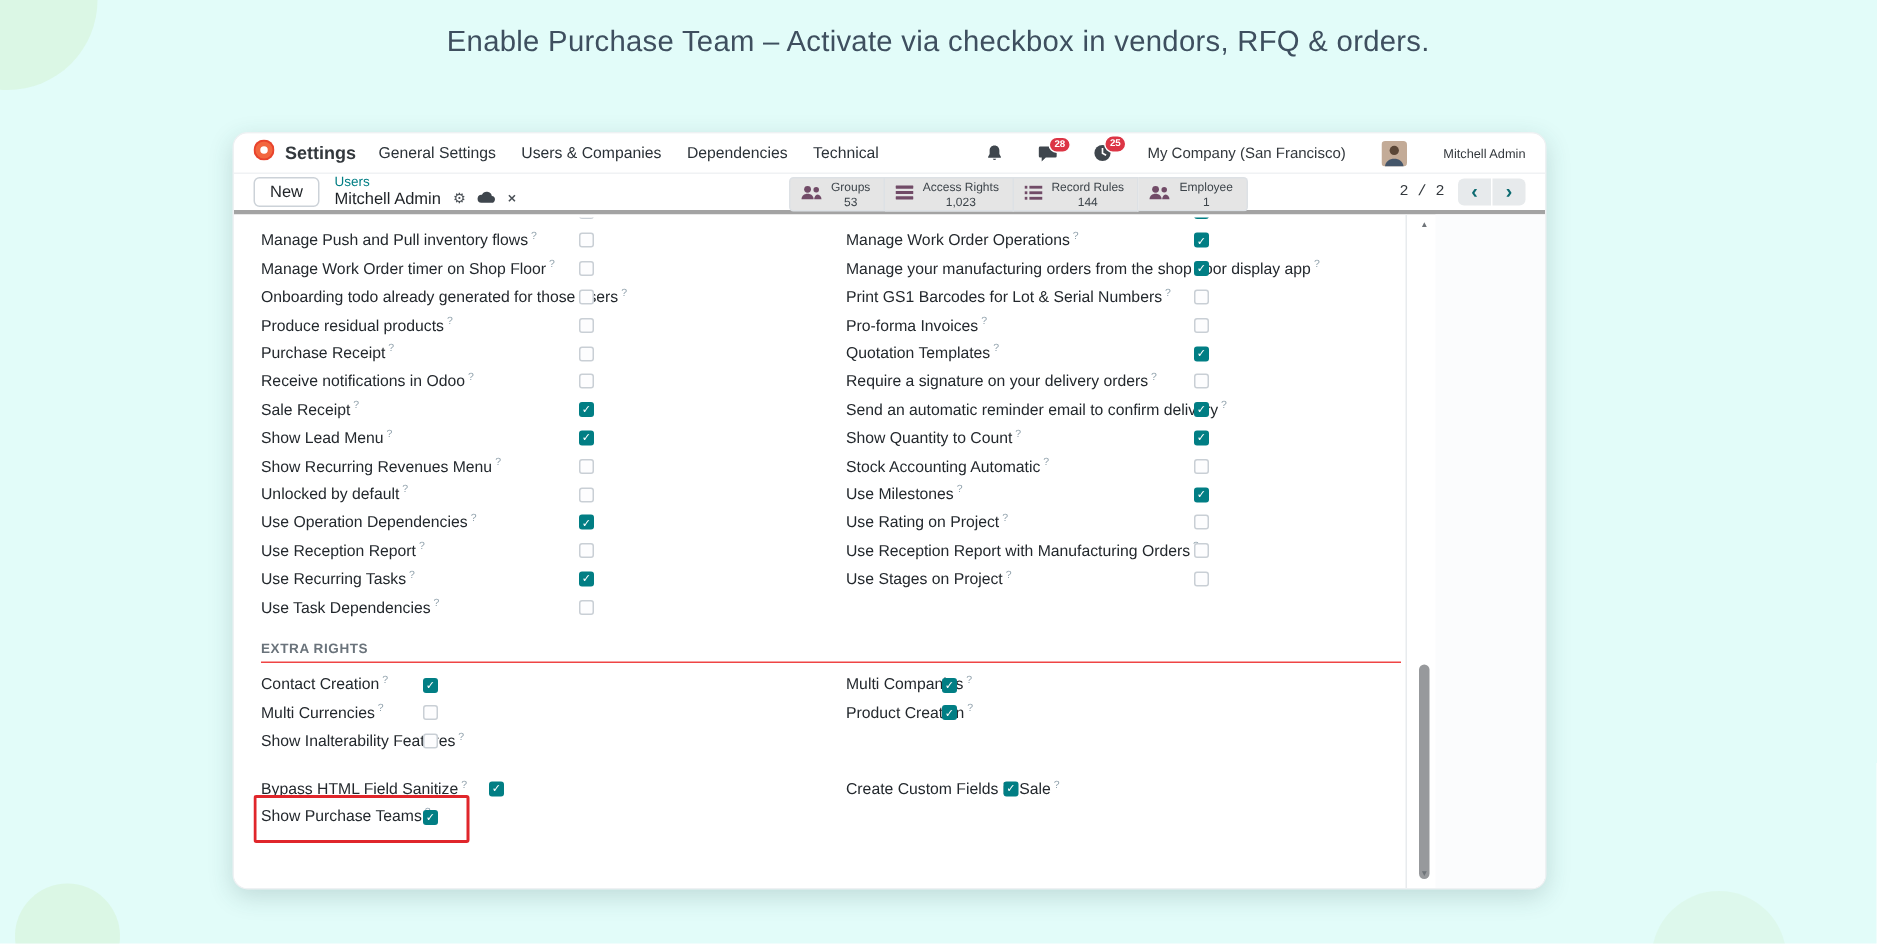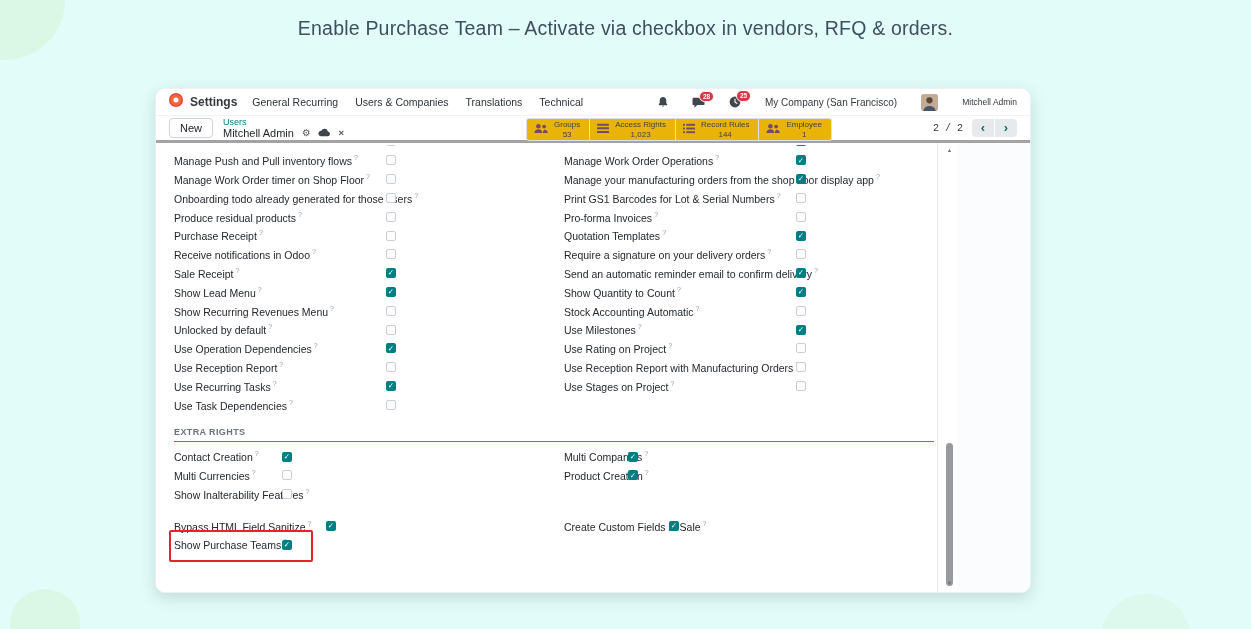--- a/index.html
+++ b/index.html
@@ -58,21 +58,21 @@
   .btn-new {
     font-size:11px; color:#212529; background:#fff;
     border:1px solid #ccd2d8; border-radius:4px; padding:2px 10px 3px; height:20px;
   }
   .breadcrumbs { line-height:1; }
   .bc-parent { display:block; font-size:9px; color:#017e84; margin-bottom:1px; }
   .bc-current { display:flex; align-items:center; gap:8px; font-size:11px; color:#1d2125; }
   .bc-ico { font-size:9.5px; color:#4a5056; line-height:1; }
   .statbtns { position:absolute; left:370px; top:2px; display:flex; }
   .statbtn {
-    display:flex; align-items:center; gap:6px; background:#eab308;
+    display:flex; align-items:center; gap:6px; background:#e5e5e5;
     border:1px solid #dde1e5; border-left-width:0; padding:2px 9px 2px 7px; height:23px;
   }
   .statbtn:first-child { border-left-width:1px; border-radius:3px 0 0 3px; }
   .statbtn:last-child { border-radius:0 3px 3px 0; }
   .stat-txt { display:flex; flex-direction:column; justify-content:center; }
   .stat-label { font-size:8px; color:#3d444a; line-height:1.15; }
   .stat-value { font-size:8px; color:#3d444a; line-height:1.15; }
   .pager { margin-left:auto; display:flex; align-items:center; gap:9px; }
   .pager-text { font-size:10px; color:#33383d;font-family:Liberation Mono, monospace; }
   .pager-btns { display:flex; gap:1px; }
@@ -145,23 +145,23 @@
       <span>
         <svg width="14" height="14" viewBox="0 0 14 14">
             <circle cx="7" cy="7" r="7" fill="#e8432c"></circle>
             <circle cx="7" cy="7" r="5.7" fill="#f2663f"></circle>
             <circle cx="7" cy="7" r="2.5" fill="#fff"></circle>
           </svg>
       </span>
       <span class="app-name">Settings</span>
     </div>
     <div class="nav-menu" id="nav-menu">
-        <span>General Recurring</span>
+        <span>General Settings</span>
         <span>Users &amp; Companies</span>
-        <span>Translations</span>
+        <span>Dependencies</span>
         <span>Technical</span>
       </div>
     <div class="systray">
       <span class="tray-ico">
         <svg width="10" height="12" viewBox="0 0 12 14" fill="#3f464d">
             <path d="M6 1c-2.4 0-3.9 1.8-3.9 4.1v2.7L.9 9.9v.9h10.2v-.9L9.9 7.8V5.1C9.9 2.8 8.4 1 6 1z"></path>
             <path d="M4.6 11.6a1.5 1.5 0 0 0 2.8 0z"></path>
           </svg>
       </span>
       <span class="tray-ico">

